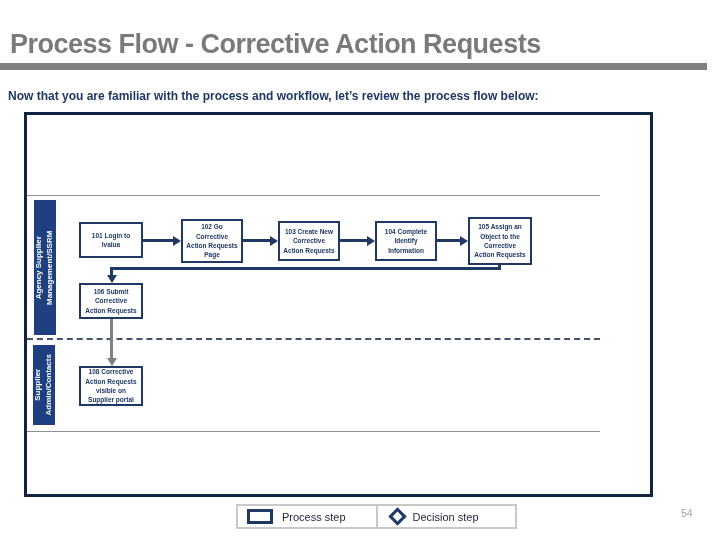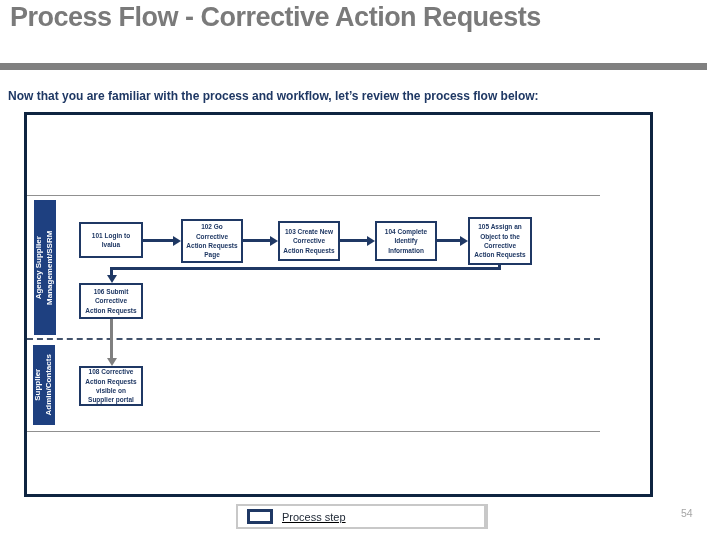--- a/index.html
+++ b/index.html
@@ -1,21 +1,21 @@
 <!DOCTYPE html>
 <html><head>
 <meta charset="utf-8">
 <style>
   * { margin:0; padding:0; box-sizing:border-box; }
   html,body { width:720px; height:540px; background:#fff; overflow:hidden;
               font-family:"Liberation Sans", sans-serif; }
   .abs { position:absolute; }
 
   
-  .slide-title { left:10px; top:2px; font-size:27px; font-weight:bold;
+  .slide-title { left:10px; top:29px; font-size:27px; font-weight:bold;
                  color:#7a7a7a; letter-spacing:-0.5px; white-space:nowrap; }
   .title-bar   { left:0; top:63px; width:707px; height:7px; background:#808080; }
   .subtitle    { left:8px; top:89px; font-size:12px; font-weight:bold;
                  color:#1f3864; white-space:nowrap; }
 
   
   .diagram { left:24px; top:112px; width:629px; height:385px;
              border:3px solid #0f2440; background:#fff; }
 
   .lane-line  { height:1px; background:#909090; }
@@ -36,22 +36,22 @@
   .v-line { width:3px;  background:#1f3864; }
   .v-line.gray { background:#808080; }
 
   .head-right { width:0; height:0; border-top:5px solid transparent;
                 border-bottom:5px solid transparent; border-left:8px solid #1f3864; }
   .head-down  { width:0; height:0; border-left:5px solid transparent;
                 border-right:5px solid transparent; border-top:8px solid #1f3864; }
   .head-down.gray { border-top-color:#808080; }
 
   
-  .legend { left:236px; top:504px; width:252px; height:25px;
-            border:2px solid #c8c8c8; background:#fff; display:flex;text-decoration:underline; }
+  .legend { left:236px; top:504px; width:281px; height:25px;
+            border:2px solid #c8c8c8; background:#fff; display:flex; }
   .legend-cell { flex:1; display:flex; align-items:center; }
   .legend-cell:first-child { border-right:2px solid #c8c8c8; }
   .legend-rect-icon { width:26px; height:15px; border:3px solid #1f3864;
                       background:#fff; margin-left:9px; }
   .legend-diamond-icon { width:13px; height:13px; border:3px solid #1f3864;
                          background:#fff; transform:rotate(45deg); margin-left:13px; }
   .legend-label { font-size:11px; color:#222b38; margin-left:9px; white-space:nowrap; }
 
   .page-number { left:681px; top:507px; font-size:10.5px; color:#a6a6a6; }
 </style>
@@ -134,15 +134,19 @@
 
   <div class="abs v-line gray" style="left:83px; top:204px; height:40px;"></div>
   <div class="abs head-down gray" style="left:79.5px; top:243px;"></div>
 </div>
 
 <div class="abs legend">
   <div class="legend-cell">
     <div class="legend-rect-icon"></div>
     <span class="legend-label">Process step</span>
   </div>
+  <div class="legend-cell">
+    <div class="legend-diamond-icon"></div>
+    <span class="legend-label">Decision step</span>
+  </div>
 </div>
 
 <div class="abs page-number">54</div>
 
 </body></html>

